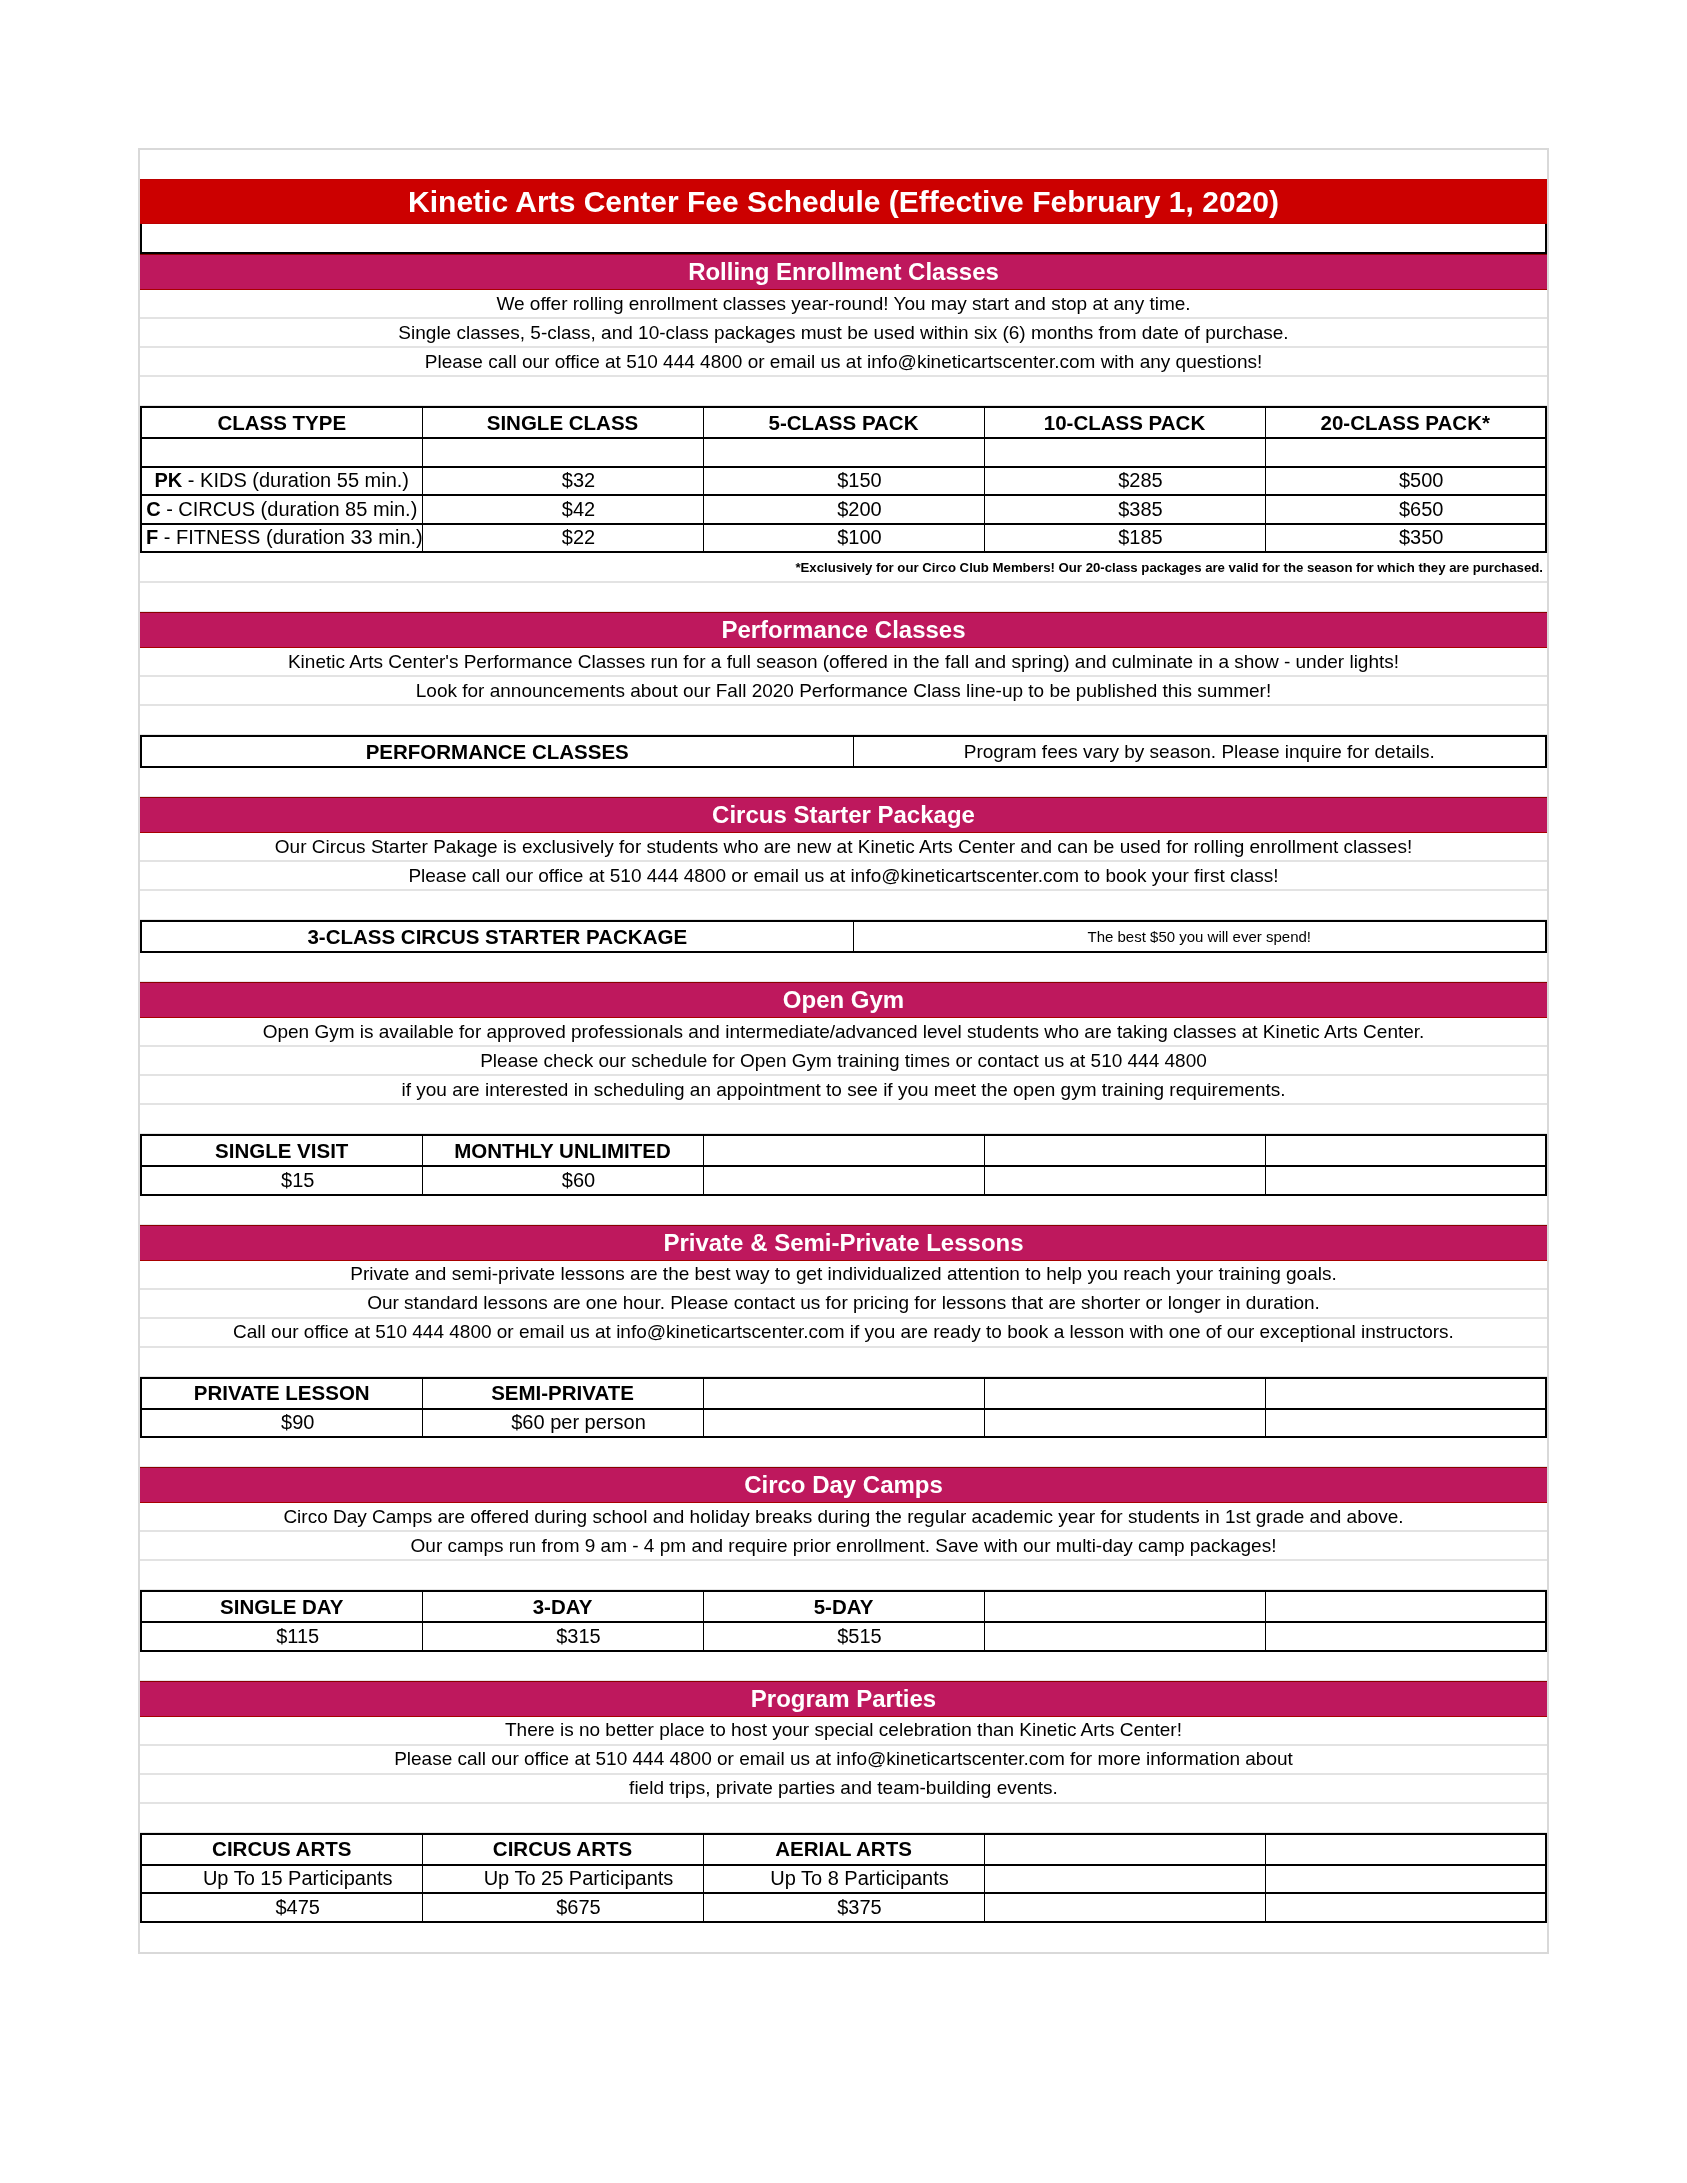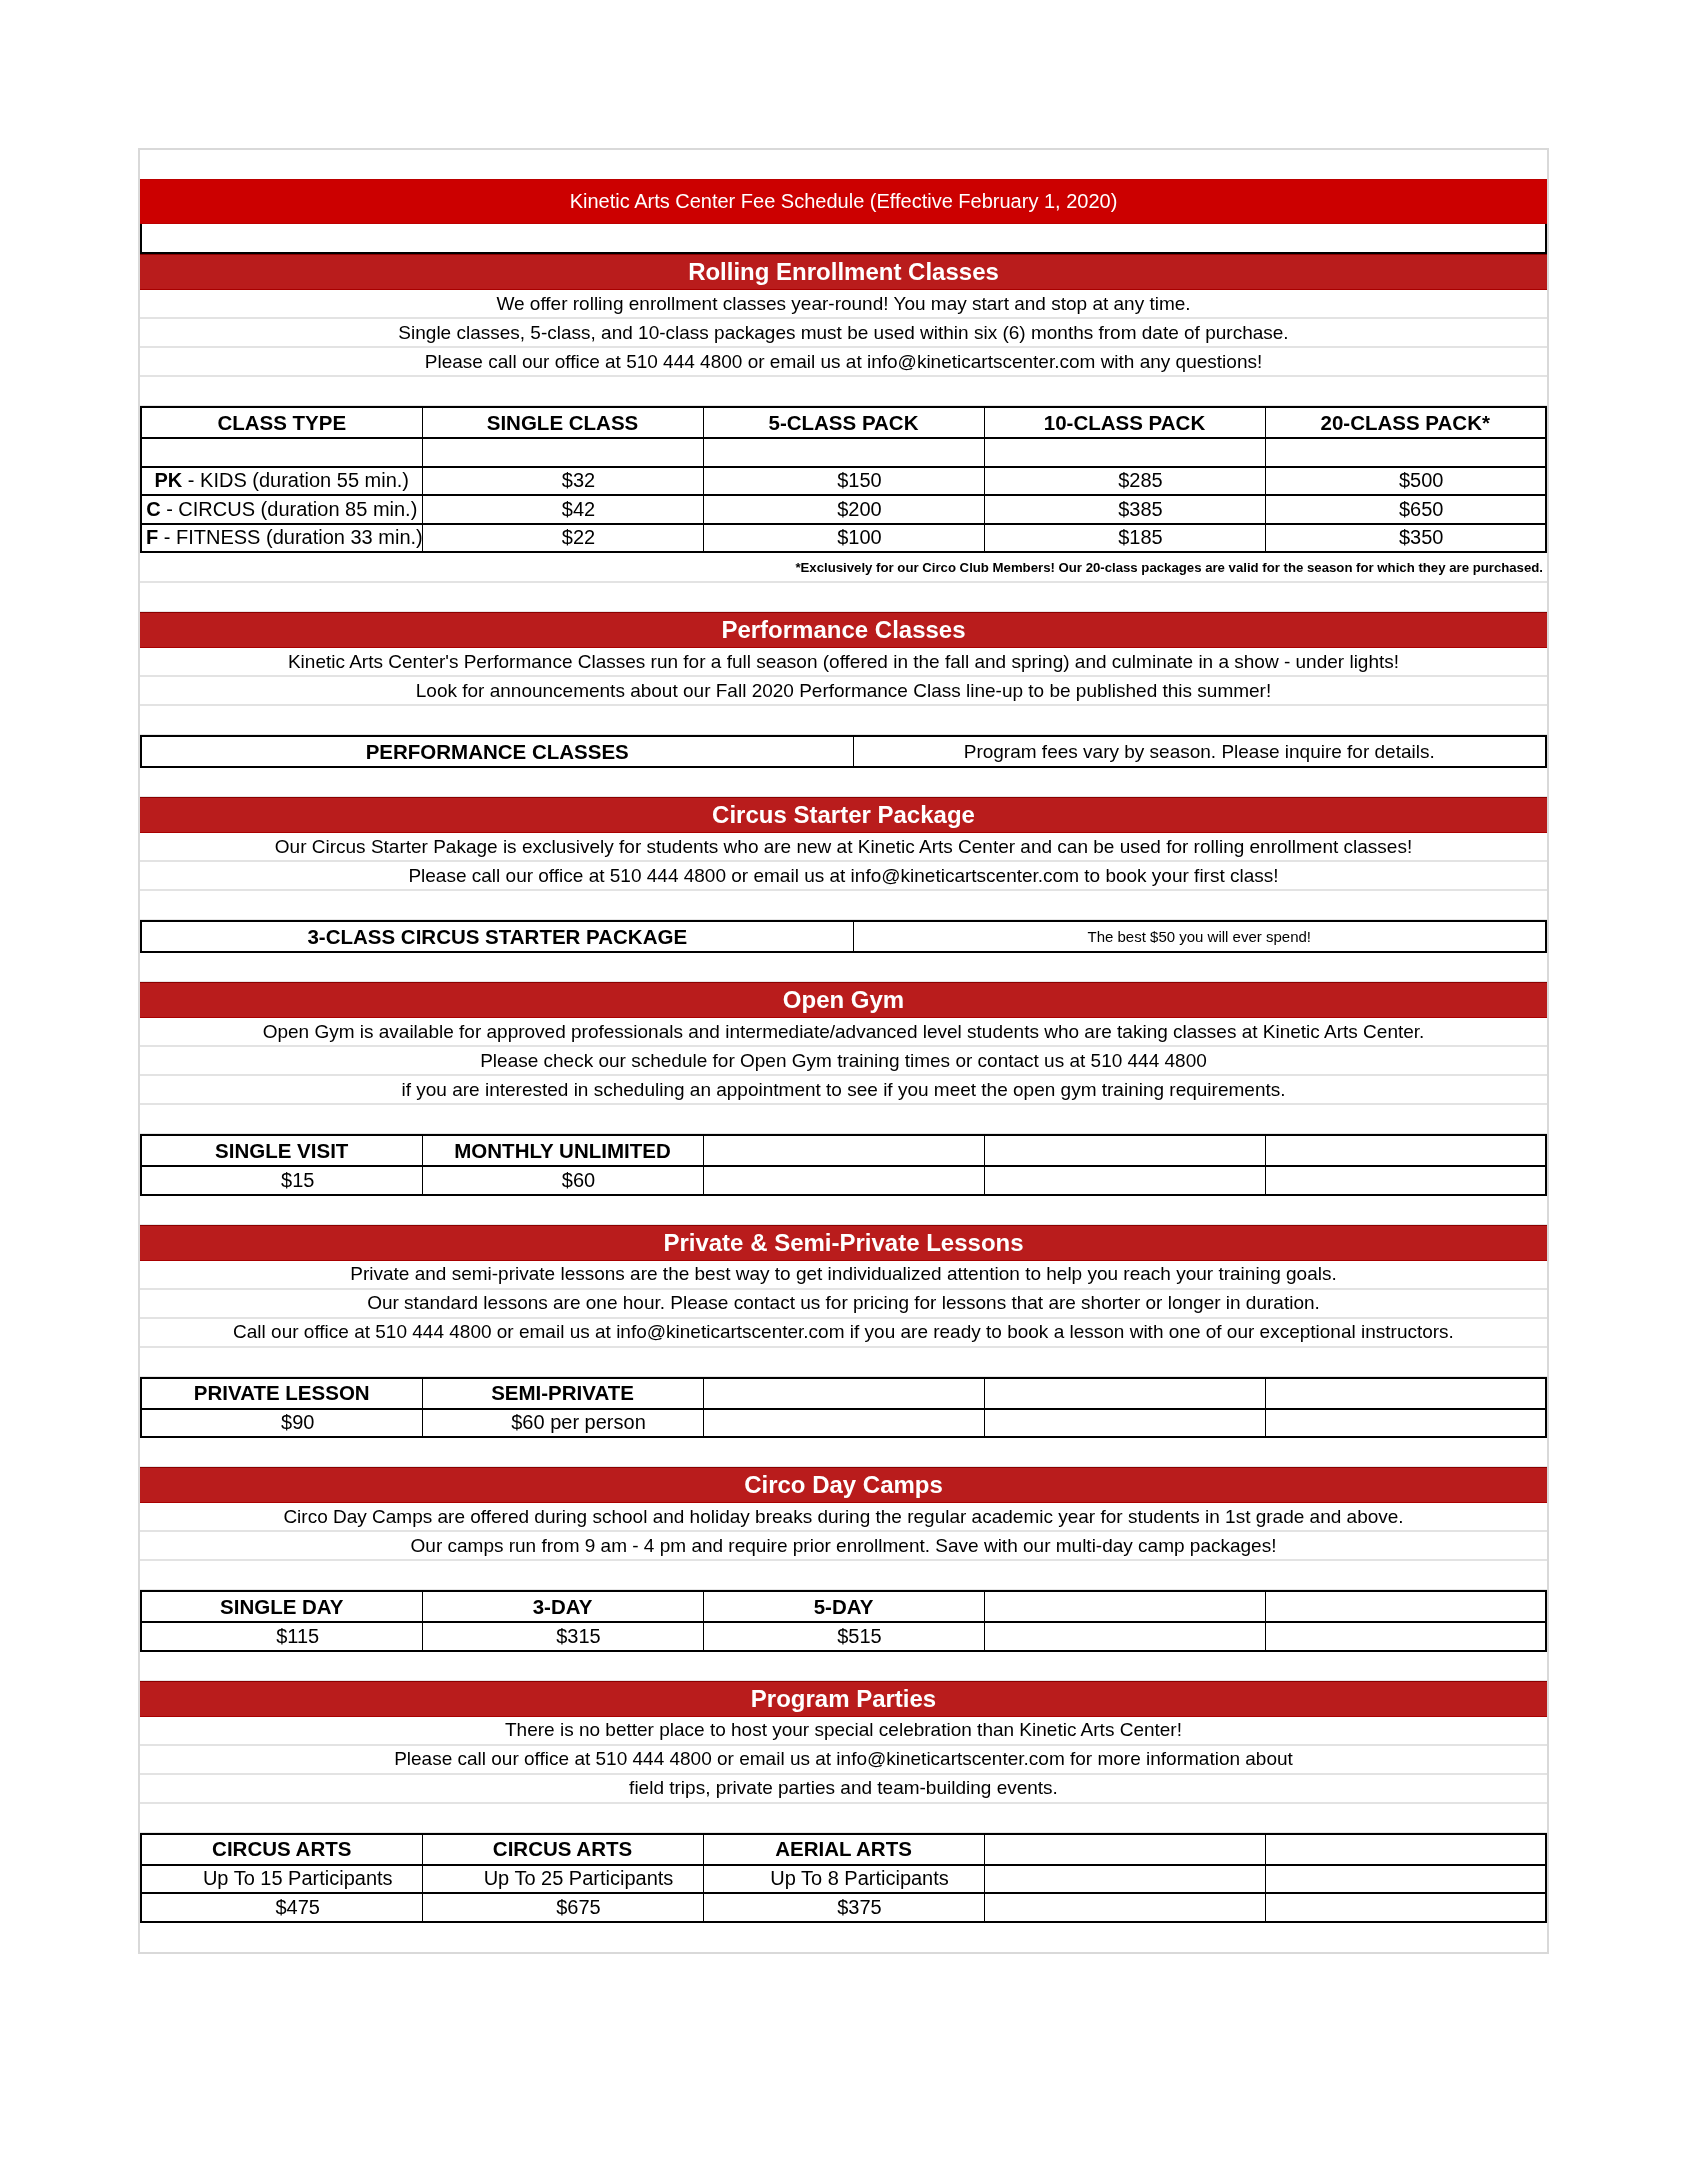--- a/index.html
+++ b/index.html
@@ -1,23 +1,23 @@
 <!DOCTYPE html>
 <html style="font-size:10.6px"><head>
 <meta charset="utf-8">
 <style>
   html, body { margin:0; padding:0; background:#ffffff; }
   body { width:1687px; height:2183px; position:relative; font-family:"Liberation Sans", "DejaVu Sans", sans-serif; color:#000; }
   .sheet { position:absolute; left:138px; top:148px; width:1411px; border:2px solid #d9d9d9; border-bottom:2px solid #d9d9d9; box-sizing:border-box; }
   .row { width:100%; box-sizing:border-box; display:flex; align-items:center; justify-content:center; }
   .blank-top { height:29px; }
-  .title-bar { height:45px; background:#cc0000; color:#fff; font-weight:normal; font-size:20px; border-top:1.3px solid #b00; border-bottom:1.3px solid #b00; }
+  .title-bar { height:45px; background:#cc0000; color:#fff; font-weight:bold; font-size:30px; border-top:1.3px solid #b00; border-bottom:1.3px solid #b00; }
   .blank { height:29px; border-bottom:1.3px solid #e6e6e6; }
   .blank-black { height:30px; border-left:2.6px solid #000; border-right:2.6px solid #000; border-bottom:2.6px solid #000; }
-  .section-bar { height:36px; background:#b91c1c; color:#fff; font-weight:bold; font-size:24px; border-top:1.3px solid #8a0000; border-bottom:1.3px solid #a80000; }
+  .section-bar { height:36px; background:#be185d; color:#fff; font-weight:bold; font-size:24px; border-top:1.3px solid #8a0000; border-bottom:1.3px solid #a80000; }
   .text-row { height:29px; font-size:19px; border-bottom:2px solid #e3e3e3; }
   .note-row { height:30px; font-size:13.2px; font-weight:bold; justify-content:flex-end; padding-right:4px; border-bottom:2px solid #e3e3e3; }
   table.grid { width:100%; border-collapse:collapse; table-layout:fixed; }
   table.grid td { border:1.3px solid #000; font-size:20px; text-align:center; padding:0 4px; white-space:nowrap; overflow:hidden; }
   table.grid tr.hdr td { font-weight:bold; font-size:20.5px; height:29px; }
   table.grid tr.val td { height:26.5px; }
   table.grid { border:2px solid #000; }
   table.grid tr + tr td { border-top:2px solid #000;padding-left:36px; }
   td.left { text-align:right; padding-left:4px !important; }
   td.left b { font-weight:bold; }

